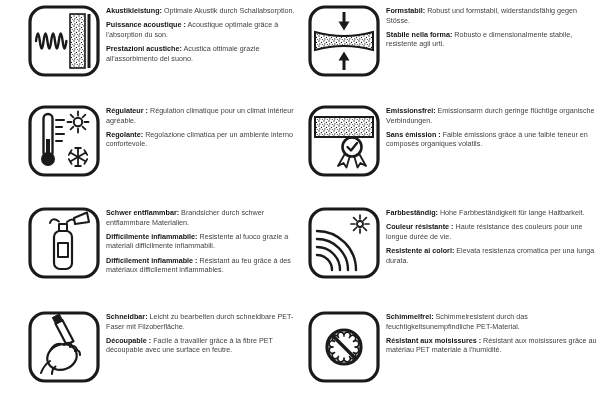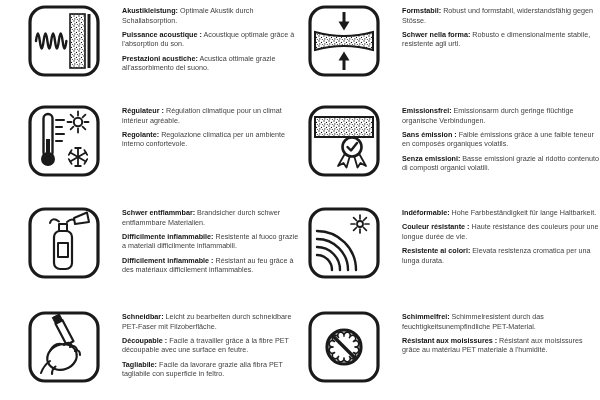--- a/index.html
+++ b/index.html
@@ -1,20 +1,20 @@
 <!DOCTYPE html>
 <html><head>
 <meta charset="utf-8">
 <style>
   html,body{margin:0;padding:0;background:#ffffff;}
   body{width:600px;height:400px;overflow:hidden;
        font-family:"Liberation Sans", sans-serif;color:#3f3f3f;}
   .grid{display:grid;grid-template-columns:272px 292px;column-gap:8px;
         grid-template-rows:100px 102px 104px 94px;padding:5px 0 0 28px;}
-  .cell{display:flex;align-items:flex-start;gap:22px;}
+  .cell{display:flex;align-items:flex-start;gap:6px;}
   .iconbox{width:72px;height:72px;flex:none;}
   .iconbox svg{display:block;width:72px;height:72px;}
   .texts{flex:1;min-width:0;padding-top:1px;}
   .texts p{margin:0 0 4.6px 0;font-size:7.2px;line-height:1.33;}
   .lbl{font-weight:bold;color:#141414;}
   .stroke{fill:none;stroke:#1a1a1a;stroke-linecap:round;stroke-linejoin:round;}
 </style>
 </head>
 <body>
 
@@ -58,21 +58,21 @@
         <rect x="2" y="2" width="68" height="68" rx="15" fill="#fff" stroke="#1a1a1a" stroke-width="3.2"></rect>
         <path d="M7 27 Q36 35 65 27 L65 45 Q36 37 7 45 Z" fill="url(#st2)" stroke="#1a1a1a" stroke-width="2"></path>
         <line x1="36" y1="7" x2="36" y2="18" stroke="#1a1a1a" stroke-width="3"></line>
         <path d="M30.5 16.5 L41.5 16.5 L36 25.5 Z" fill="#1a1a1a"></path>
         <line x1="36" y1="65" x2="36" y2="54" stroke="#1a1a1a" stroke-width="3"></line>
         <path d="M30.5 55.5 L41.5 55.5 L36 46.5 Z" fill="#1a1a1a"></path>
       </svg>
     </div>
     <div class="texts">
       <p><span class="lbl">Formstabil:</span> <span>Robust und formstabil, widerstandsfähig gegen Stösse.</span></p>
-      <p><span class="lbl">Schwer nella forma:</span> <span>Robusto e dimensionalmente stabile, resistente agli urti.</span></p>
+      <p><span class="lbl">Stabile nella forma:</span> <span>Robusto e dimensionalmente stabile, resistente agli urti.</span></p>
     </div>
   </section>
 
   <section class="cell">
     <div class="iconbox">
       <svg viewBox="0 0 72 72">
         <rect x="2" y="2" width="68" height="68" rx="15" fill="#fff" stroke="#1a1a1a" stroke-width="3.2"></rect>
         <rect x="15.5" y="9" width="9" height="43" rx="4.5" class="stroke" stroke-width="2.4"></rect>
         <circle cx="20" cy="54" r="7" fill="#1a1a1a"></circle>
         <line x1="20" y1="34" x2="20" y2="50" stroke="#1a1a1a" stroke-width="4"></line>
@@ -127,21 +127,20 @@
         <rect x="7" y="12" width="58" height="20" fill="url(#st4)" stroke="#1a1a1a" stroke-width="2"></rect>
         <path d="M37 48.5 L30 61 L35.5 58 L38.5 62.5 L42 50.5 Z" fill="#fff" stroke="#1a1a1a" stroke-width="1.8" stroke-linejoin="round"></path>
         <path d="M51 48.5 L58 61 L52.5 58 L49.5 62.5 L46 50.5 Z" fill="#fff" stroke="#1a1a1a" stroke-width="1.8" stroke-linejoin="round"></path>
         <circle cx="44" cy="42" r="9.5" fill="#fff" stroke="#1a1a1a" stroke-width="2.6"></circle>
         <path class="stroke" stroke-width="2.4" d="M39.5 42 L43 45.5 L49 38"></path>
       </svg>
     </div>
     <div class="texts">
       <p><span class="lbl">Emissionsfrei:</span> <span>Emissionsarm durch geringe flüchtige organische Verbindungen.</span></p>
       <p><span class="lbl">Sans émission :</span> <span>Faible émissions grâce à une faible teneur en composés organiques volatils.</span></p>
-      <p><span class="lbl">Senza emissioni:</span> <span>Basse emissioni grazie al ridotto contenuto di composti organici volatili.</span></p>
     </div>
   </section>
 
   <section class="cell">
     <div class="iconbox">
       <svg viewBox="0 0 72 72">
         <rect x="2" y="2" width="68" height="68" rx="15" fill="#fff" stroke="#1a1a1a" stroke-width="3.2"></rect>
         <rect x="26" y="24" width="18" height="38" rx="6" class="stroke" stroke-width="2.2"></rect>
         <path class="stroke" stroke-width="2" d="M31 24 L31 17 L39 17 L39 24"></path>
         <path class="stroke" stroke-width="2" d="M31 14.5 Q24 9.5 22 16"></path>
@@ -176,21 +175,21 @@
               <line x1="52" y1="22" x2="52" y2="26"></line>
             <line x1="55.5" y1="13.5" x2="58.4" y2="10.6"></line>
               <line x1="48.5" y1="13.5" x2="45.6" y2="10.6"></line>
             <line x1="55.5" y1="20.5" x2="58.4" y2="23.4"></line>
               <line x1="48.5" y1="20.5" x2="45.6" y2="23.4"></line>
           </g>
         </g>
       </svg>
     </div>
     <div class="texts">
-      <p><span class="lbl">Indéformable:</span> <span>Hohe Farbbeständigkeit für lange Haltbarkeit.</span></p>
+      <p><span class="lbl">Farbbeständig:</span> <span>Hohe Farbbeständigkeit für lange Haltbarkeit.</span></p>
       <p><span class="lbl">Couleur résistante :</span> <span>Haute résistance des couleurs pour une longue durée de vie.</span></p>
       <p><span class="lbl">Resistente ai colori:</span> <span>Elevata resistenza cromatica per una lunga durata.</span></p>
     </div>
   </section>
 
   <section class="cell">
     <div class="iconbox">
       <svg viewBox="0 0 72 72">
         <rect x="2" y="2" width="68" height="68" rx="15" fill="#fff" stroke="#1a1a1a" stroke-width="3.2"></rect>
         <path d="M27.5 12.8 L34.5 9.2 L45.5 30.2 L38.5 33.8 Z" fill="#fff" stroke="#1a1a1a" stroke-width="2.2" stroke-linejoin="round"></path>
@@ -202,21 +201,20 @@
           <path d="M47 40 Q52 38 52 44"></path>
           <path d="M22 40 Q26 32 33 33"></path>
           <path d="M13 62 Q16 54 22 50"></path>
           <path d="M24 63 Q24 58 27.5 55.5"></path>
         </g>
       </svg>
     </div>
     <div class="texts">
       <p><span class="lbl">Schneidbar:</span> <span>Leicht zu bearbeiten durch schneidbare PET-Faser mit Filzoberfläche.</span></p>
       <p><span class="lbl">Découpable :</span> <span>Facile à travailler grâce à la fibre PET découpable avec une surface en feutre.</span></p>
-      <p><span class="lbl">Tagliabile:</span> <span>Facile da lavorare grazie alla fibra PET tagliabile con superficie in feltro.</span></p>
     </div>
   </section>
 
   <section class="cell">
     <div class="iconbox">
       <svg viewBox="0 0 72 72">
         <rect x="2" y="2" width="68" height="68" rx="15" fill="#fff" stroke="#1a1a1a" stroke-width="3.2"></rect>
         <path class="stroke" stroke-width="1.7" d="M47 36 A3.2 3.2 0 1 1 45.5 41.5 A3.2 3.2 0 1 1 41.5 45.5 A3.2 3.2 0 1 1 36 47 A3.2 3.2 0 1 1 30.5 45.5 A3.2 3.2 0 1 1 26.5 41.5 A3.2 3.2 0 1 1 25 36 A3.2 3.2 0 1 1 26.5 30.5 A3.2 3.2 0 1 1 30.5 26.5 A3.2 3.2 0 1 1 36 25 A3.2 3.2 0 1 1 41.5 26.5 A3.2 3.2 0 1 1 45.5 30.5 A3.2 3.2 0 1 1 47 36 Z"></path>
         <circle cx="36" cy="36" r="17" class="stroke" stroke-width="3.2"></circle>
         <line x1="24.5" y1="24.5" x2="47.5" y2="47.5" stroke="#1a1a1a" stroke-width="3.4"></line>

